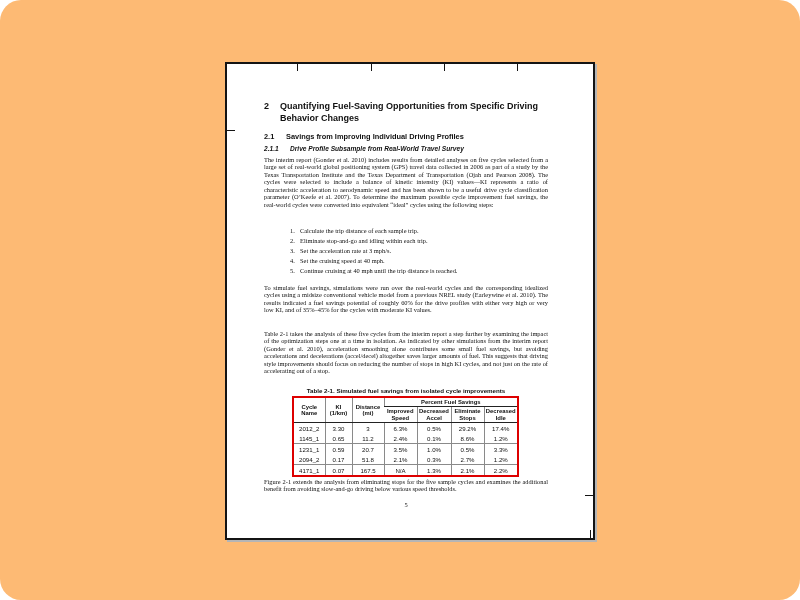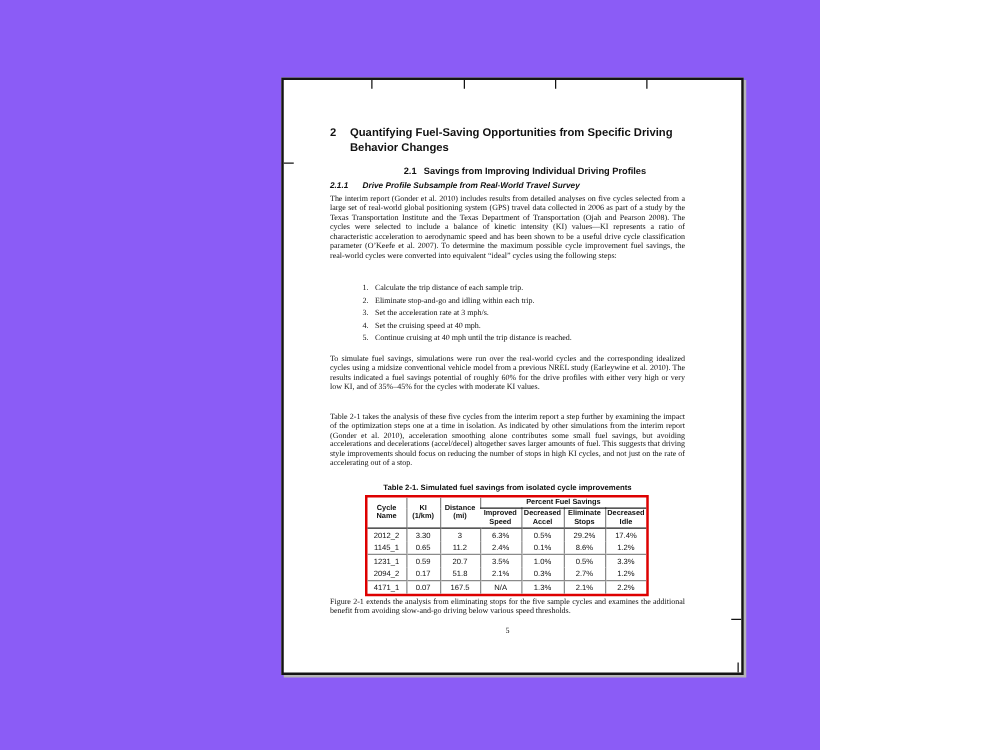--- a/index.html
+++ b/index.html
@@ -1,32 +1,32 @@
 <!DOCTYPE html>
 <html><head>
 <meta charset="utf-8">
 <style>
   html,body{margin:0;padding:0;background:#ffffff;}
-  #canvas{position:relative;width:656px;height:600px;background:#8b5cf6;overflow:hidden;
-          font-family:"Liberation Serif", serif;color:#111;}
+  #canvas{position:relative;width:800px;height:600px;background:#fdba74;overflow:hidden;
+          font-family:"Liberation Serif", serif;color:#111;border-radius:21px;}
   
   #page{position:absolute;left:225px;top:62px;width:370px;height:478px;background:#fff;
         border:2px solid #141414;box-sizing:border-box;box-shadow:2px 2px 0 #b5b5b5;}
   .tick{position:absolute;background:#141414;}
   .tick.top{top:0;width:1px;height:7px;}
   .tick.left{left:0;height:1px;width:8px;}
   .tick.right{right:0;height:1px;width:8px;}
   .tick.bottom{bottom:0;width:1px;height:8px;}
   
   .block{position:absolute;left:37px;width:284px;}
   .h1{font-family:"Liberation Sans",sans-serif;font-weight:bold;font-size:9px;line-height:11.5px;
       padding-left:16px;text-indent:-16px;}
   .h1 .num{display:inline-block;width:16px;text-indent:0;}
   .h2{font-family:"Liberation Sans",sans-serif;font-weight:bold;font-size:7.4px;
-      padding-left:22px;text-indent:-22px;text-align:center;}
+      padding-left:22px;text-indent:-22px;}
   .h2 .num{display:inline-block;width:22px;text-indent:0;}
   .h3{font-family:"Liberation Sans",sans-serif;font-weight:bold;font-style:italic;font-size:6.6px;
       padding-left:26px;text-indent:-26px;}
   .h3 .num{display:inline-block;width:26px;text-indent:0;font-style:italic;}
   .body-text{font-size:6.4px;line-height:7.45px;text-align:justify;}
   .steps{font-size:6.4px;}
   .step{margin-bottom:3px;padding-left:26px;}
   .step .n{display:inline-block;width:10px;}
   .page-num{text-align:center;font-size:6.4px;}
   

